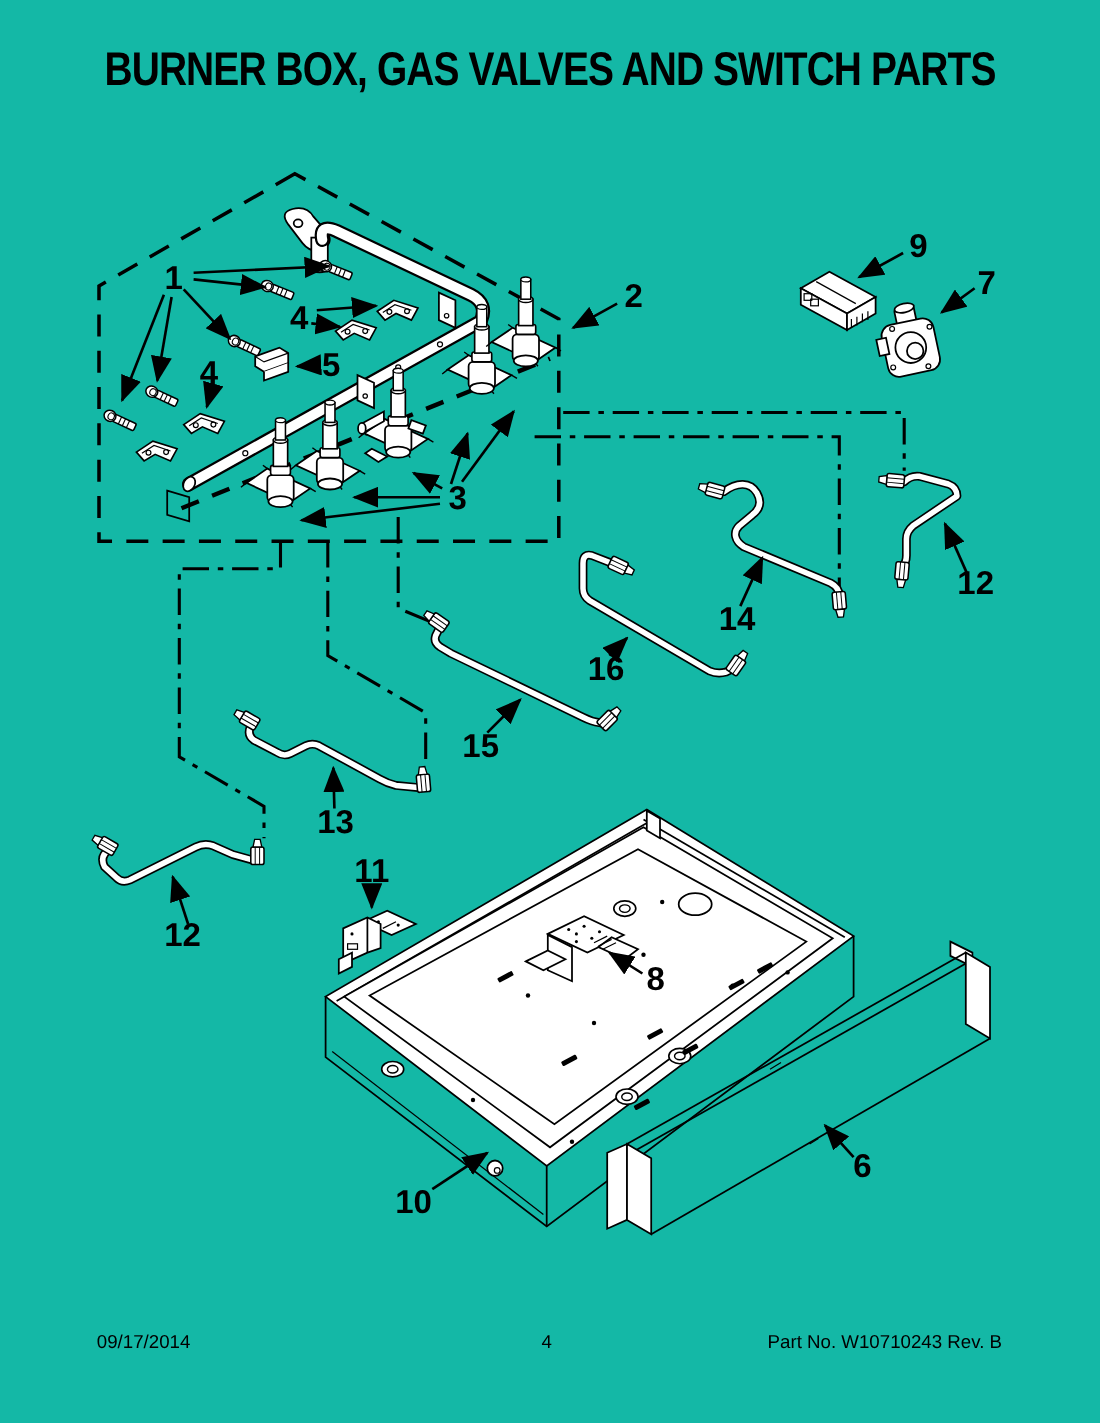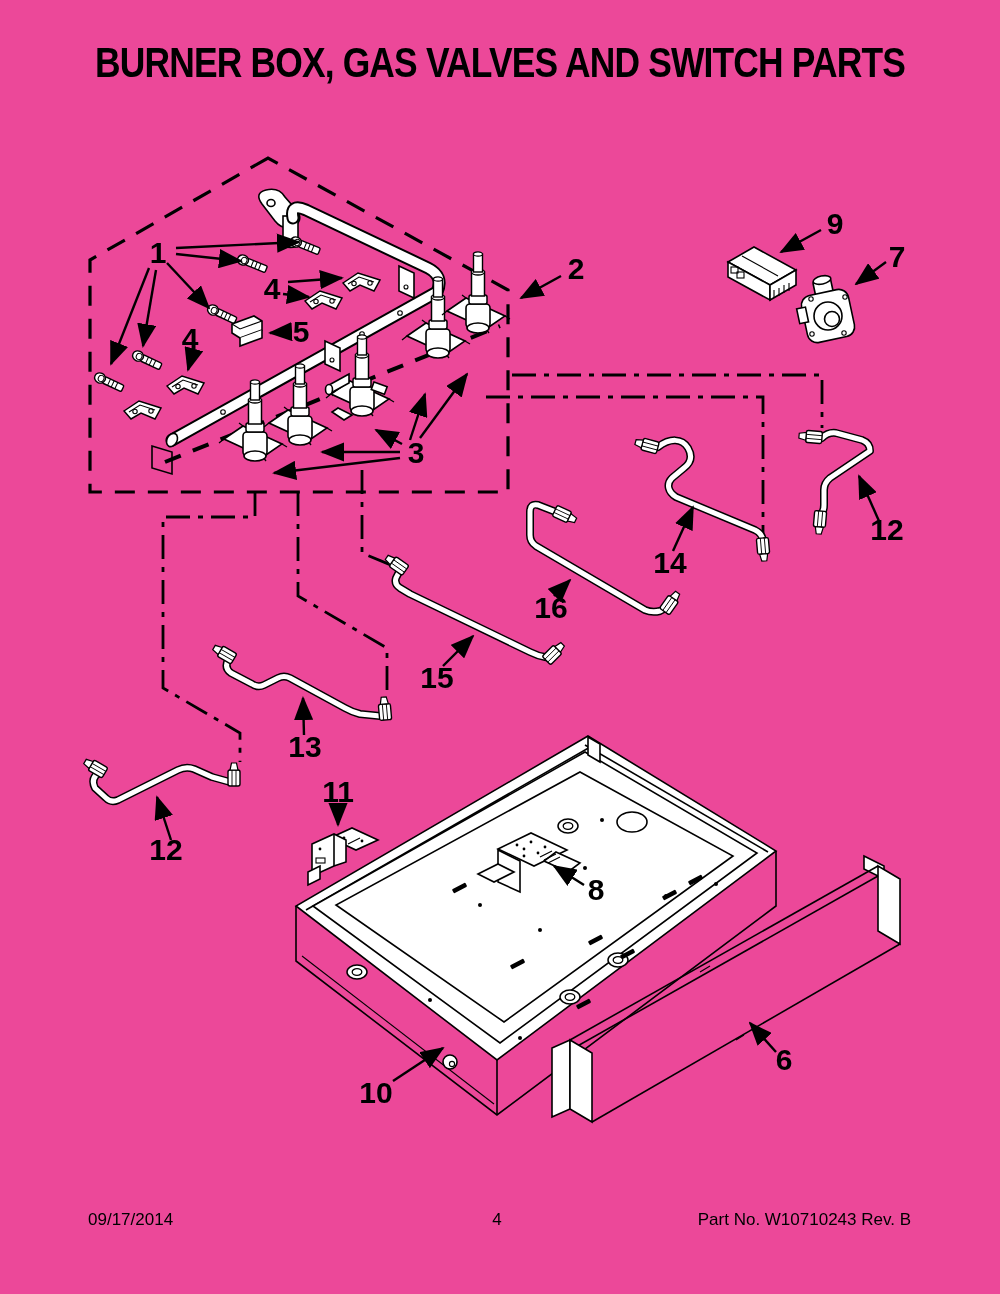--- a/index.html
+++ b/index.html
@@ -1,16 +1,16 @@
 <!DOCTYPE html>
 <html><head>
 <meta charset="utf-8">
 <style>
   html,body{margin:0;padding:0;background:#fff;}
-  #page{position:relative;width:1000px;height:1294px;background:#ec4899;margin:0 auto;
+  #page{position:relative;width:1000px;height:1294px;background:#14b8a6;margin:0 auto;
         font-family:"Liberation Sans", sans-serif;}
   svg text{font-family:"Liberation Sans", sans-serif;}
   .callout{font-size:30px;font-weight:bold;fill:#000;}
   .ttl{font-size:43px;font-weight:bold;fill:#000;letter-spacing:-1px;}
   .ftr{font-size:17px;fill:#000;}
   .ln{stroke:#000;fill:none;stroke-width:1.6;}
   .fw{fill:#fff;stroke:#000;stroke-width:1.6;}
   .arrow{stroke:#000;stroke-width:2.4;fill:none;}
   .dashbox{stroke:#000;stroke-width:3.2;fill:none;stroke-dasharray:20 13;}
   .dashdot{stroke:#000;stroke-width:2.8;fill:none;stroke-dasharray:24 8 5 8;}

